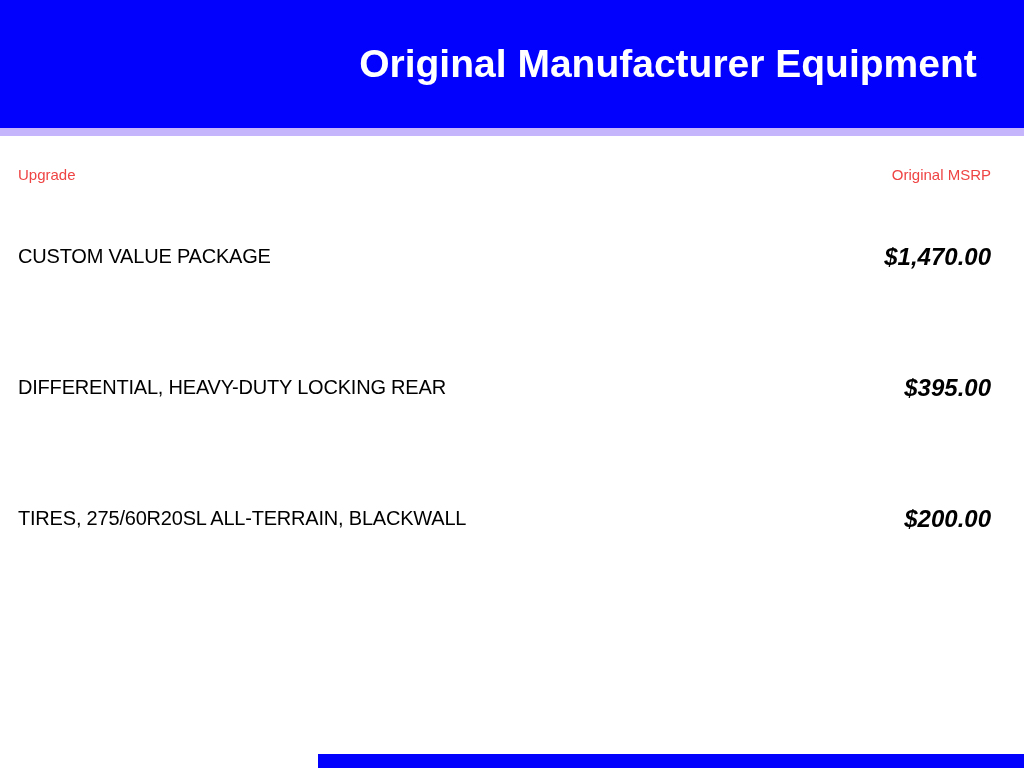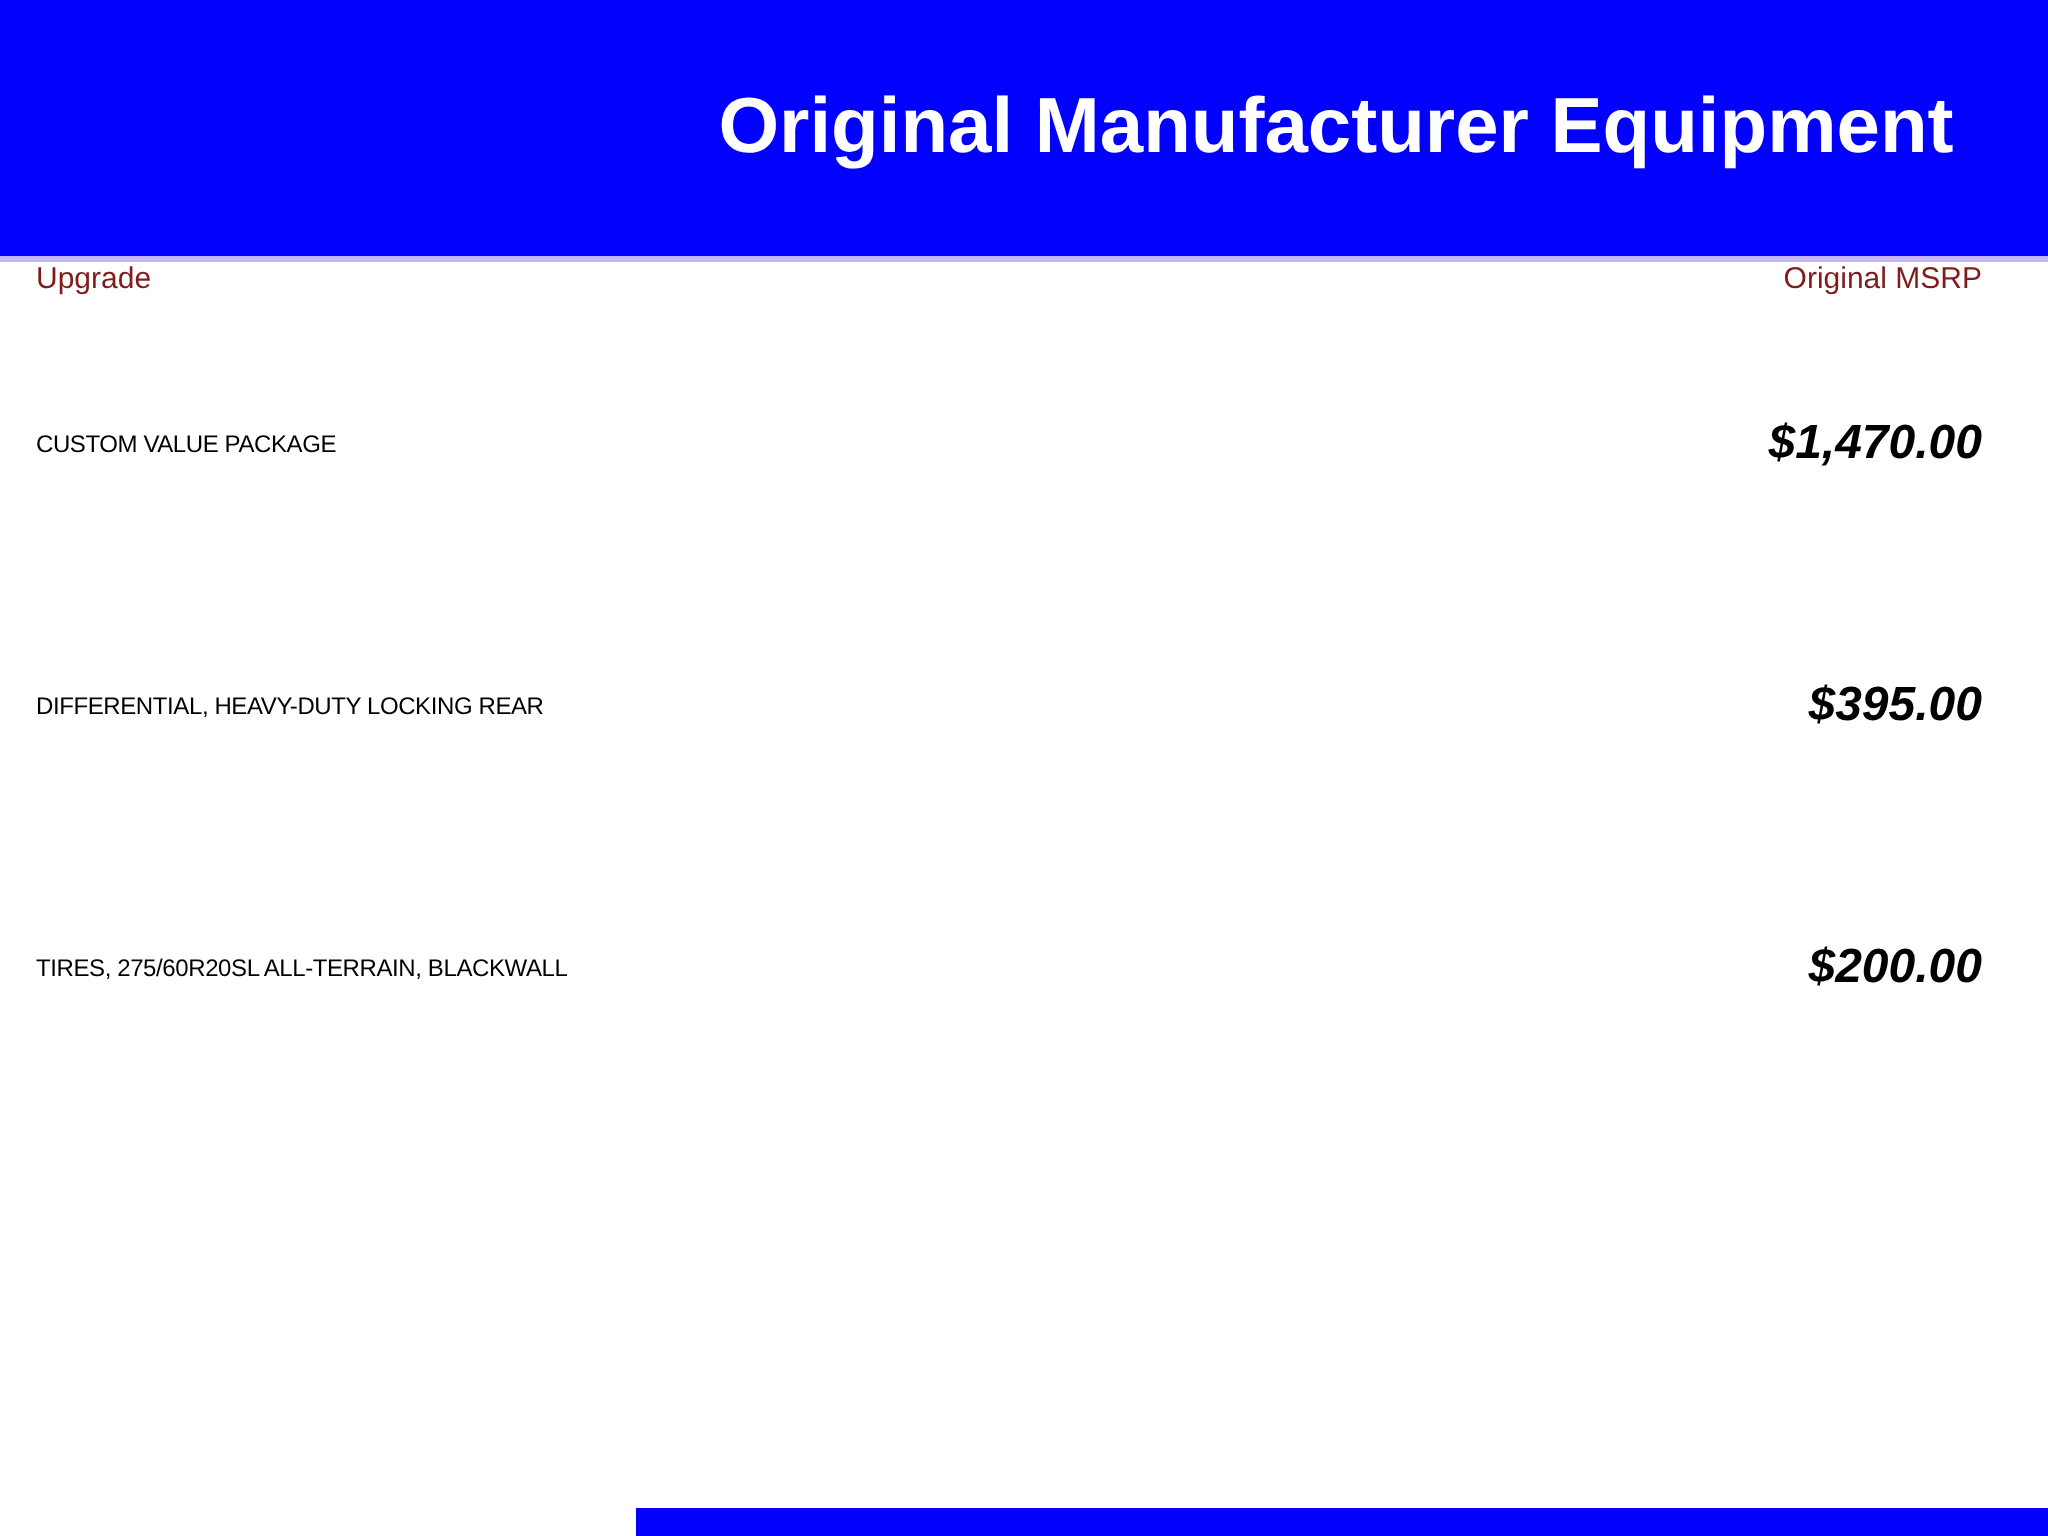--- a/index.html
+++ b/index.html
@@ -11,54 +11,55 @@
   .page {
     position: relative;
     width: 1024px;
     height: 768px;
     background: #ffffff;
     overflow: hidden;
   }
   .header {
     height: 128px;
     background: #0201fe;
-    border-bottom: 3px solid #c4b5fd;
+    border-bottom: 8px solid #c4b5fd;
   }
   .header .title {
     margin: 0;
     padding-left: 312px;
     text-align: center;
     line-height: 128px;
     font-size: 39px;
     font-weight: 700;
     color: #ffffff;
     white-space: nowrap;
   }
   .content {
     padding: 0 33px 0 18px;
   }
   .col-labels {
+    margin-top: 30px;
     display: flex;
     justify-content: space-between;
     align-items: baseline;
     font-size: 15px;
     line-height: 17px;
-    color: #7f1d1d;
+    color: #ef4444;
   }
   .rows {
     margin-top: 8px;
   }
   .row {
     height: 131px;
     display: flex;
     justify-content: space-between;
     align-items: center;
   }
   .item-name {
-    font-size: 12px;
+    font-size: 20px;
     letter-spacing: -0.2px;
     color: #000000;
     white-space: nowrap;
     text-align: right;
   }
   .item-price {
     font-size: 24px;
     font-weight: 700;
     color: #000000;
     white-space: nowrap;

